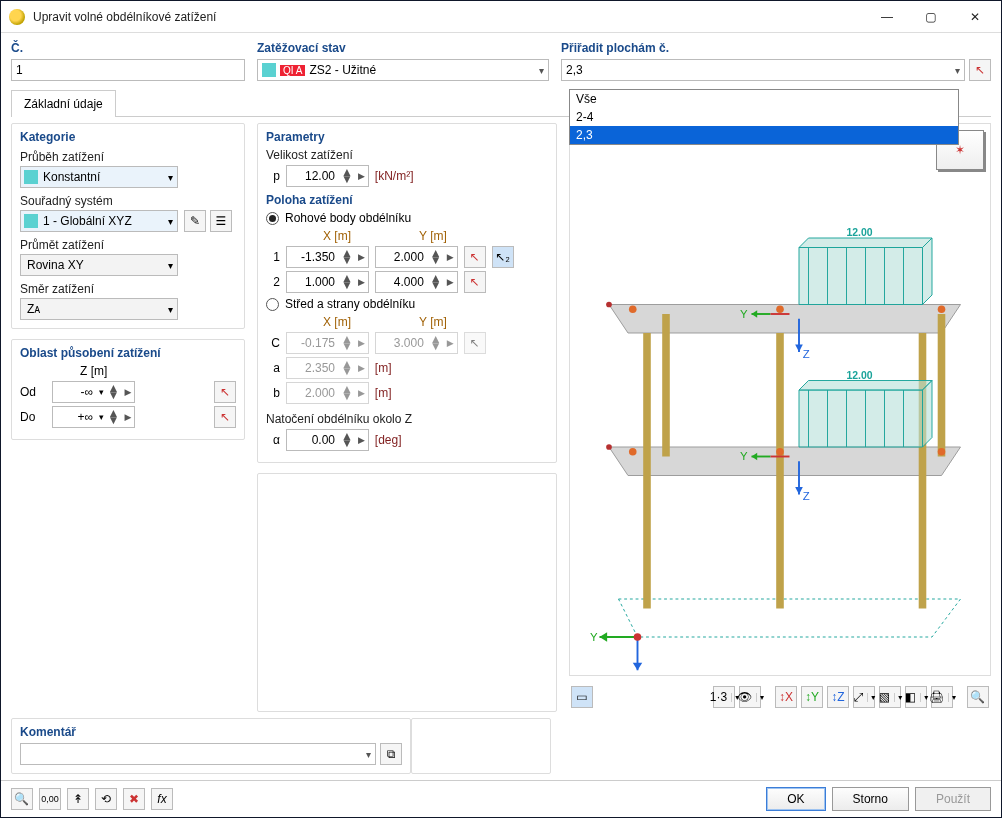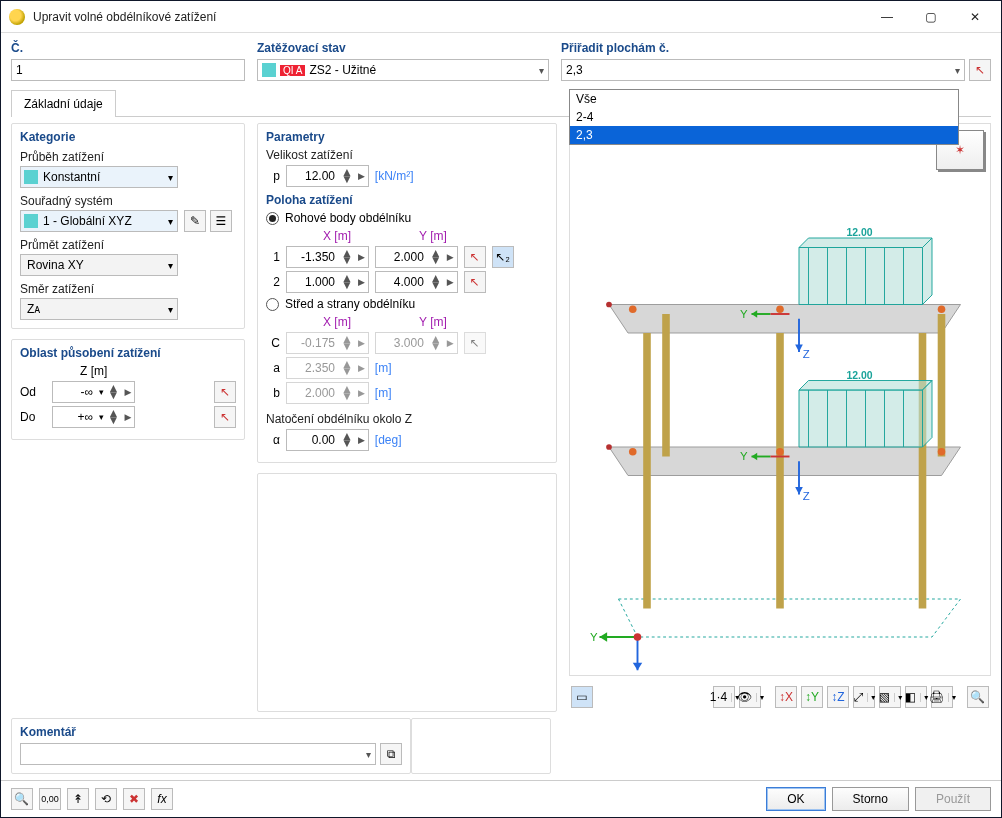--- a/index.html
+++ b/index.html
@@ -46,22 +46,22 @@
 .radio-row { display:flex; align-items:center; gap:6px; margin:4px 0;}
 .radio { width:13px; height:13px; border:1px solid #555; border-radius:50%; display:inline-flex; align-items:center; justify-content:center;}
 .radio.checked::after{content:""; width:7px; height:7px; background:#222; border-radius:50%;}
 .num-row { display:flex; align-items:center; gap:6px; margin:3px 0;}
 .num-row .lbl { width:14px; text-align:right;}
 .spin { height:22px; border:1px solid #bbb; display:flex; align-items:center; background:#fff;}
 .spin input { border:none; width:52px; text-align:right; padding:0 4px; background:transparent;}
 .spin .arrows { display:flex; flex-direction:column; font-size:7px; line-height:7px; padding:0 2px; color:#555;}
 .spin .go { padding:0 3px; font-size:9px; color:#555;}
 .col-head { display:flex; gap:6px; margin-left:26px;}
-.col-head .h { width:90px; text-align:center; color:#a21caf;}
-.unit { color:#3b82f6;text-align:center; }
+.col-head .h { width:90px; text-align:center; color:#a16207;}
+.unit { color:#7f1d1d;text-align:center; }
 .range-row { display:flex; align-items:center; gap:10px; margin:3px 0;}
 .range-row .rl { width:22px;}
 .viewer { flex:1; border:1px solid #ddd; background:#fff; position:relative; overflow:hidden;}
 .axes-icon { position:absolute; top:6px; right:6px; width:48px; height:40px; border:1px solid #888; box-shadow:2px 2px 0 #888; background:linear-gradient(#fff,#eee); display:flex; align-items:center; justify-content:center; font-size:11px; color:#c33;}
 .toolbar-view { display:flex; gap:4px; padding:4px 2px;}
 .toolbar-view .spacer{flex:1;}
 .comment-row { display:flex; gap:0;}
 .comment-panel { flex:1;}
 .footer { border-top:1px solid #ccc; padding:6px 10px; display:flex; align-items:center; gap:6px;}
 .footer .spacer{flex:1;}
@@ -442,21 +442,21 @@
               <text x="-4" y="50" fill="#26d" font-size="11">Z</text>
             </g>
           </svg>
         </div>
         <div class="toolbar-view">
           <div class="icon-btn active">
               <span>▭</span>
             </div>
           <div class="spacer"></div>
           <div class="icon-btn split">
-              <span class="main">1·4</span>
+              <span class="main">1·3</span>
               <span class="dd">▾</span>
             </div>
           <div class="icon-btn split">
               <span class="main">👁</span>
               <span class="dd">▾</span>
             </div>
           <div style="width:6px"></div>
           <div class="icon-btn">
               <span style="color:#c33">↕X</span>
             </div>

